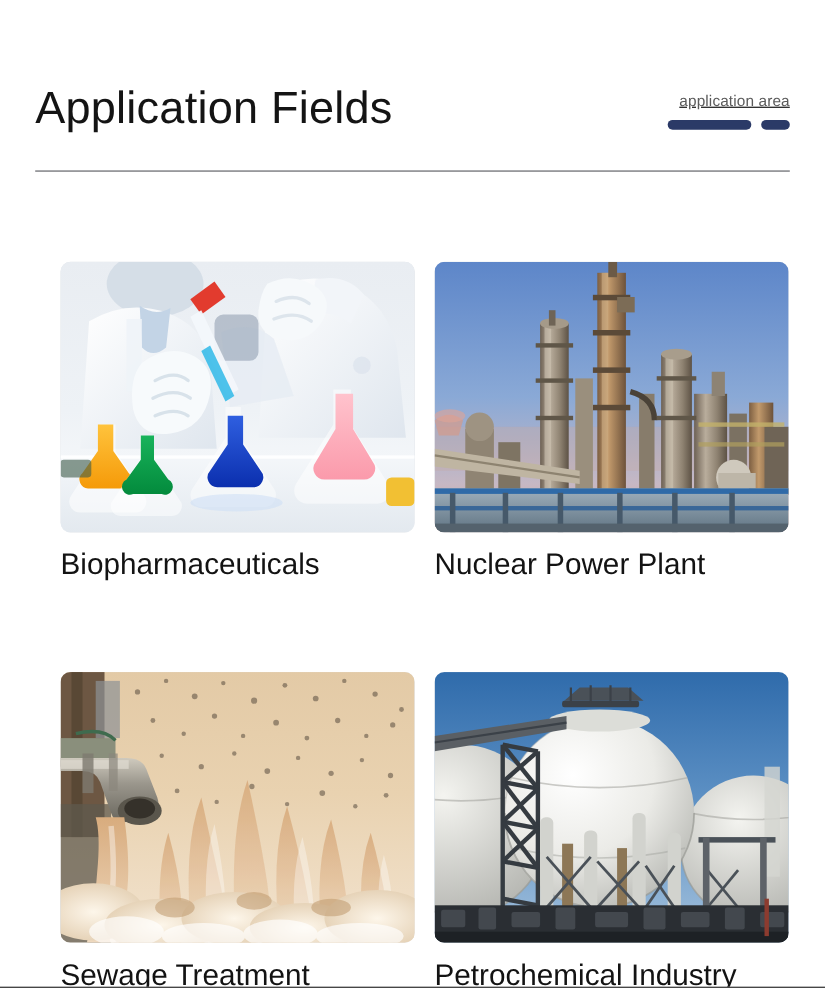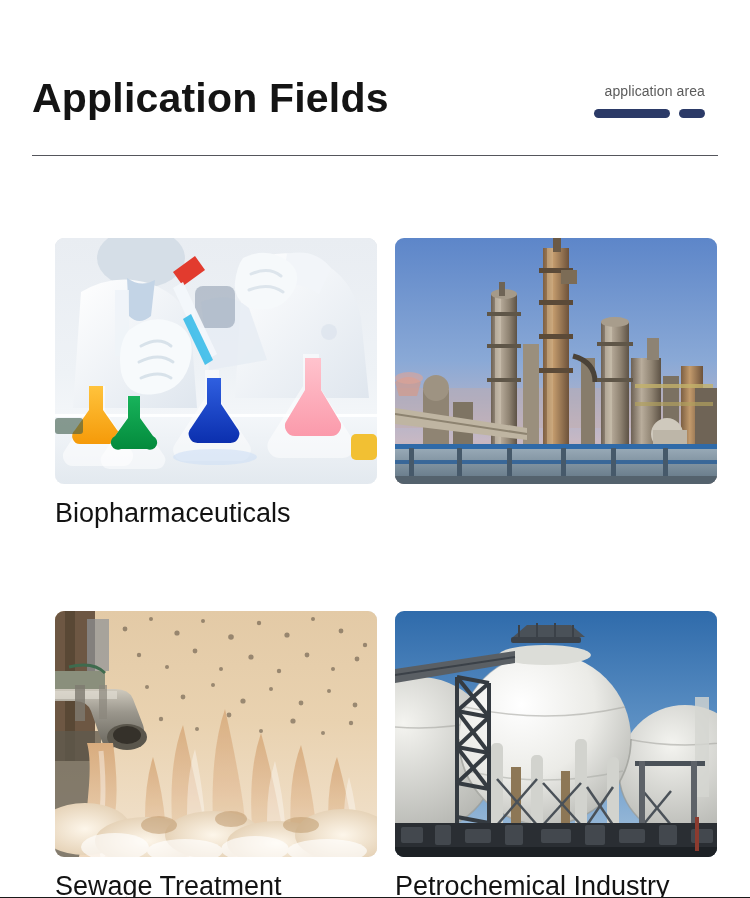--- a/index.html
+++ b/index.html
@@ -20,32 +20,33 @@
   
   .header {
     position: relative;
     height: 156px;
   }
   .page-title {
     position: absolute;
     left: 32px;
     top: 78px;
     font-size: 41px;
-    font-weight: 700;
+    font-weight: 400;
     color: #141414;
     letter-spacing: 0.2px;
     line-height: 1;
     white-space: nowrap;
   }
   .header-badge {
     position: absolute;
-    right: 45px;
+    right: 32px;
     top: 84px;
     width: 136px;
     text-align: center;
+    text-decoration: underline;
   }
   .badge-label {
     font-size: 14px;
     color: #5b5b5b;
     line-height: 1;
     letter-spacing: 0.1px;
     white-space: nowrap;
     text-align: right;
   }
   .badge-bars {
@@ -291,20 +292,21 @@
           <rect x="14" y="210" width="5" height="36"></rect>
           <rect x="62" y="210" width="5" height="36"></rect>
           <rect x="112" y="210" width="5" height="36"></rect>
           <rect x="166" y="210" width="5" height="36"></rect>
           <rect x="216" y="210" width="5" height="36"></rect>
           <rect x="268" y="210" width="5" height="36"></rect>
         </g>
         <rect x="0" y="238" width="322" height="8" fill="#54626d"></rect>
       </svg>
     </div>
+    <div class="card-label">Nuclear Power Plant</div>
   </div>
 
   <div class="card">
     <div class="card-thumb">
       <svg viewBox="0 0 322 246" preserveAspectRatio="xMidYMid slice">
         <defs>
           <linearGradient id="splashBg" x1="0" y1="0" x2="0" y2="1">
             <stop offset="0" stop-color="#e3caa6"></stop>
             <stop offset="0.45" stop-color="#e9d2b0"></stop>
             <stop offset="1" stop-color="#f2e3cf"></stop>

